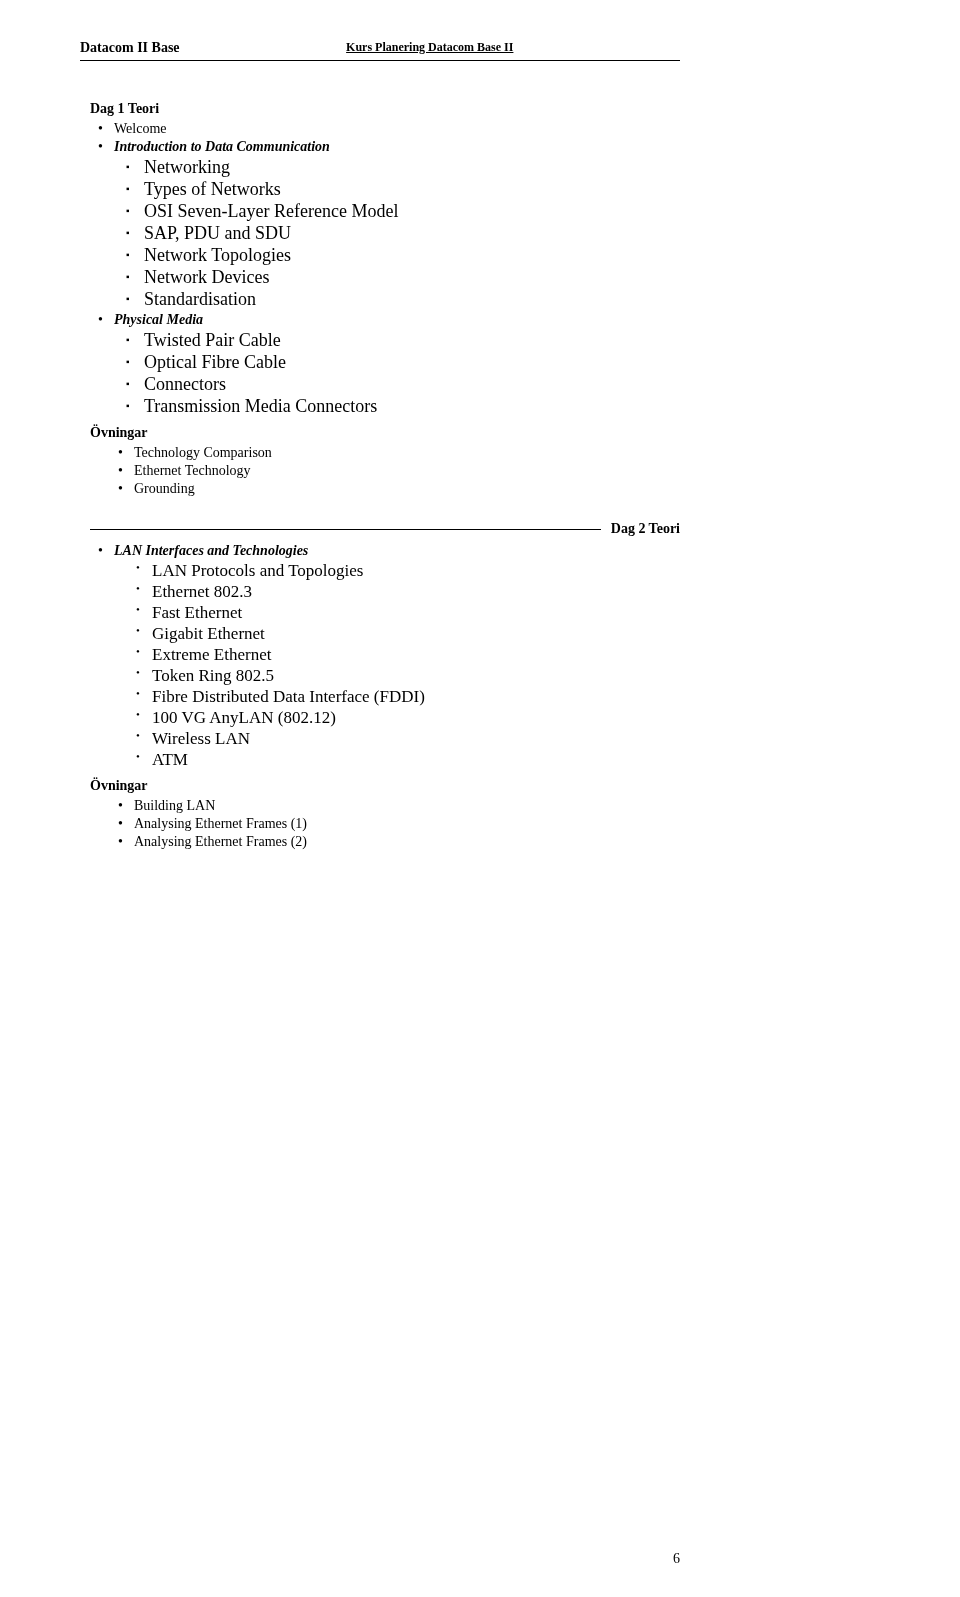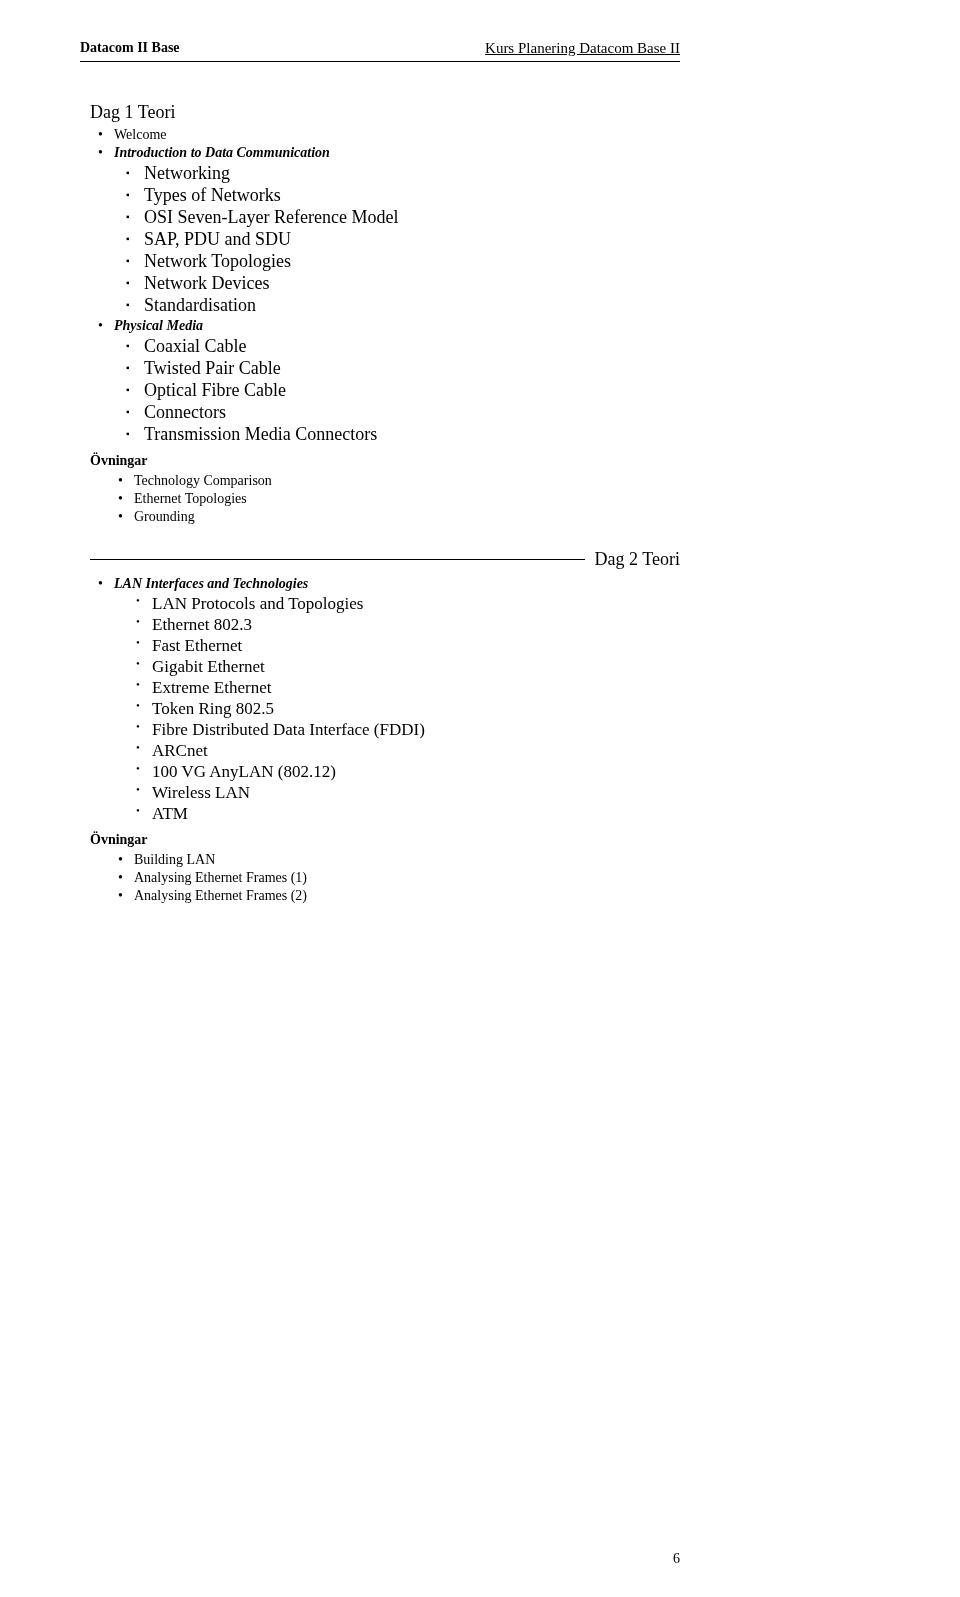--- a/index.html
+++ b/index.html
@@ -38,41 +38,41 @@
       align-items: flex-start;
       margin-bottom: 4px;
     }
 
     .top-left-label {
       font-size: 14px;
       font-weight: bold;
     }
 
     .main-title {
-      font-size: 15px;
-      font-weight: normal;
+      font-size: 12px;
+      font-weight: bold;
       text-decoration: underline;
-      text-align: right;
+      text-align: center;
       flex: 1;
     }
 
     .header-divider {
       border: none;
       border-top: 1.5px solid #000;
       margin-bottom: 20px;
       margin-top: 2px;
     }
 
     .content {
       padding-left: 10px;
     }
 
     .section-header {
-      font-weight: normal;
-      font-size: 18px;
+      font-weight: bold;
+      font-size: 14px;
       margin-bottom: 4px;
       margin-top: 16px;
     }
 
     ul.level1 {
       list-style: none;
       padding-left: 0;
       margin: 0;
     }
 
@@ -200,37 +200,36 @@
             <li><span>SAP, PDU and SDU</span></li>
             <li><span>Network Topologies</span></li>
             <li><span>Network Devices</span></li>
             <li><span>Standardisation</span></li>
           </ul>
         </li>
 
         <li class="italic-item">
           <span>Physical Media</span>
           <ul class="level2">
-            <li><span>Coaxial Cable</span></li>
             <li><span>Twisted Pair Cable</span></li>
             <li><span>Optical Fibre Cable</span></li>
             <li><span>Connectors</span></li>
             <li><span>Transmission Media Connectors</span></li>
           </ul>
         </li>
 
       </ul>
 
       <div class="ovningar-section">
         <div class="ovningar-row">
           <div class="ovningar-label">Övningar</div>
         </div>
         <ul class="level1" style="margin-left: 20px;">
           <li><span>Technology Comparison</span></li>
-          <li><span>Ethernet Topologies</span></li>
+          <li><span>Ethernet Technology</span></li>
           <li><span>Grounding</span></li>
         </ul>
       </div>
     </div>
 
     <div class="dag-section">
       <div style="display: flex; align-items: center; margin-bottom: 6px;">
         <hr style="flex:1; border:none; border-top:1px solid #000; margin-right:10px;">
         <div class="section-header" style="margin:0; white-space:nowrap;">Dag 2 Teori</div>
       </div>
@@ -240,21 +239,20 @@
         <li class="italic-item">
           <span>LAN Interfaces and Technologies</span>
           <ul class="level3">
             <li><span>LAN Protocols and Topologies</span></li>
             <li><span>Ethernet 802.3</span></li>
             <li><span>Fast Ethernet</span></li>
             <li><span>Gigabit Ethernet</span></li>
             <li><span>Extreme Ethernet</span></li>
             <li><span>Token Ring 802.5</span></li>
             <li><span>Fibre Distributed Data Interface (FDDI)</span></li>
-            <li><span>ARCnet</span></li>
             <li><span>100 VG AnyLAN (802.12)</span></li>
             <li><span>Wireless LAN</span></li>
             <li><span>ATM</span></li>
           </ul>
         </li>
 
       </ul>
 
       <div class="ovningar-section">
         <div class="ovningar-row">

